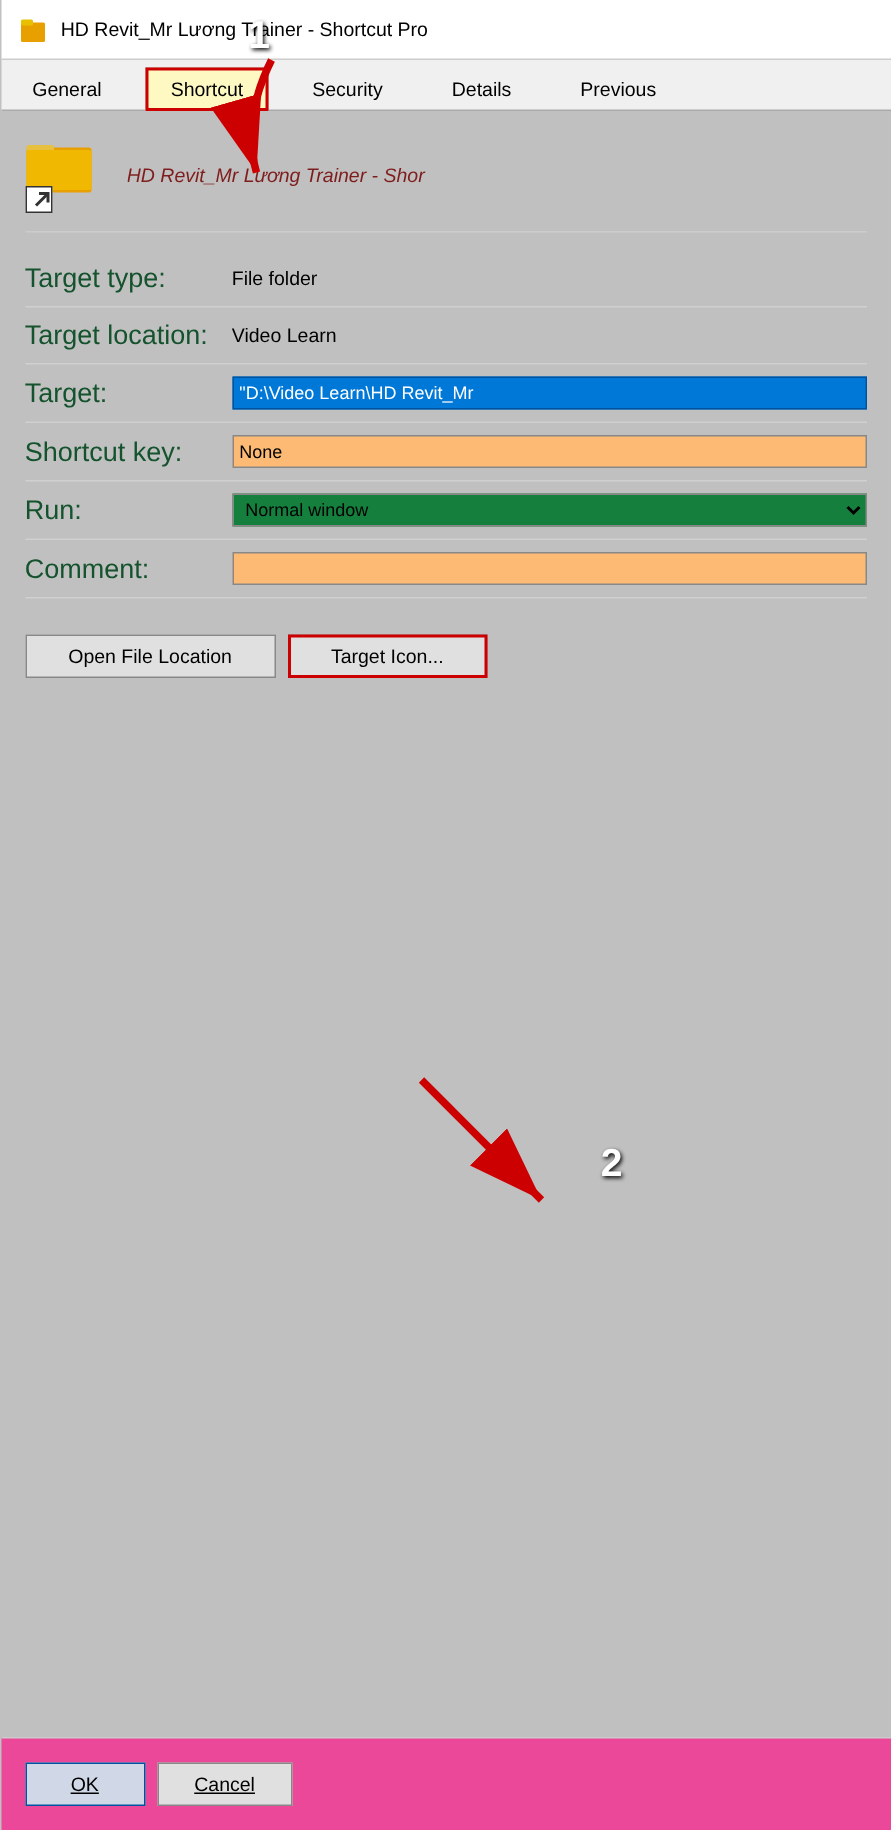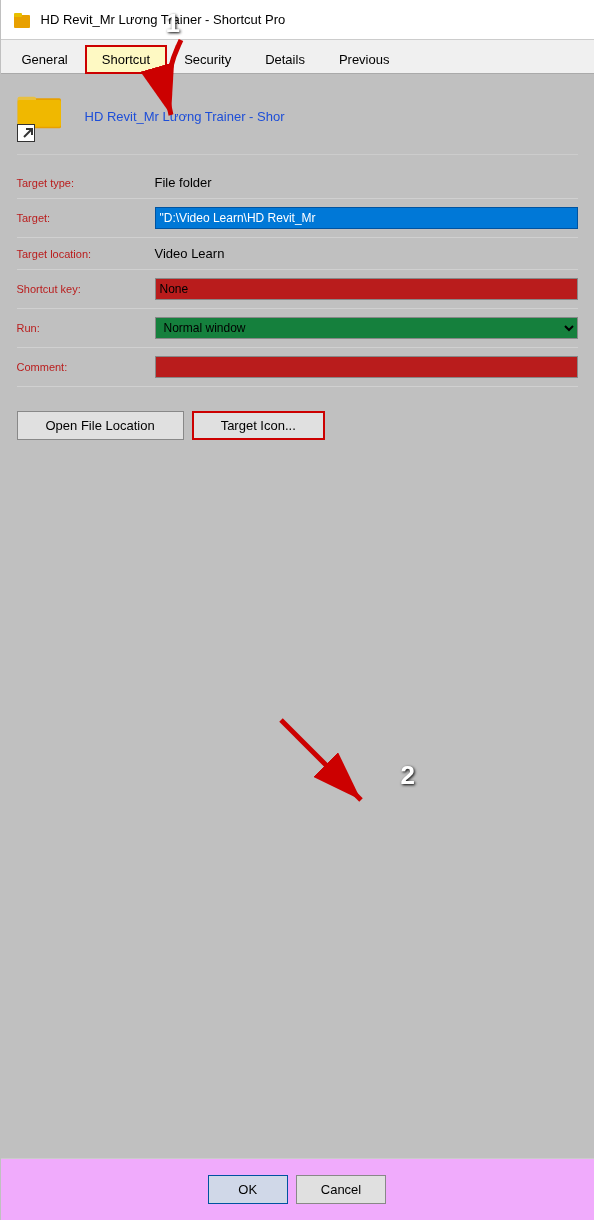--- a/index.html
+++ b/index.html
@@ -44,21 +44,21 @@
       white-space: nowrap;
       overflow: hidden;
     }
 
     .tabs {
       display: flex;
       background: #f0f0f0;
       border-bottom: 1px solid #aaa;
       padding-top: 4px;
       padding-left: 4px;
-      gap: 0;
+      gap: 12px;
     }
 
     .tab {
       padding: 6px 16px;
       font-size: 13px;
       cursor: pointer;
       border: 1px solid transparent;
       background: transparent;
       color: #000;
       position: relative;
@@ -88,53 +88,54 @@
       display: flex;
       align-items: center;
       gap: 12px;
       padding-bottom: 12px;
       border-bottom: 1px solid #ccc;
       margin-bottom: 12px;
     }
 
     .icon-name {
       font-size: 13px;
-      color: #1d4ed8;
+      color: #7f1d1d;
       flex: 1;
       overflow: hidden;
       text-overflow: ellipsis;
       white-space: nowrap;
+      font-style: italic;
     }
 
     .field-row {
       display: flex;
       align-items: center;
       padding: 8px 0;
       border-bottom: 1px solid #d0d0d0;
       gap: 8px;
     }
 
     .field-label {
       width: 130px;
-      font-size: 11px;
-      color: #b91c1c;
+      font-size: 18px;
+      color: #14532d;
       flex-shrink: 0;
     }
 
     .field-value {
       font-size: 13px;
       color: #000000;
       flex: 1;
     }
 
     .field-input {
       flex: 1;
       height: 22px;
       border: 1px solid #888;
-      background: #b91c1c;
+      background: #fdba74;
       padding: 2px 4px;
       font-size: 12px;
     }
 
     .field-input.highlighted {
       background: #0078d7;
       color: #fff;
       border: 1px solid #0053a0;
     }
 
@@ -158,25 +159,25 @@
       outline: 2px solid #cc0000;
       outline-offset: -2px;
     }
 
     .spacer {
       flex: 1;
     }
 
     .bottom-bar {
       display: flex;
-      justify-content: center;
       gap: 8px;
       padding: 16px;
       border-top: 1px solid #ccc;
-      background: #f0abfc;
+      background: #ec4899;
+      text-decoration: underline;
     }
 
     .btn-dialog {
       padding: 6px 24px;
       font-size: 13px;
       background: #e0e0e0;
       border: 1px solid #888;
       cursor: pointer;
       min-width: 80px;
     }
@@ -281,27 +282,27 @@
         </div>
         <span class="icon-name">HD Revit_Mr Lương Trainer - Shor</span>
       </div>
 
       <div class="field-row">
         <span class="field-label">Target type:</span>
         <span class="field-value">File folder</span>
       </div>
 
       <div class="field-row">
+        <span class="field-label">Target location:</span>
+        <span class="field-value">Video Learn</span>
+      </div>
+
+      <div class="field-row">
         <span class="field-label">Target:</span>
         <input class="field-input highlighted" type="text" value="&quot;D:\Video Learn\HD Revit_Mr" style="">
-      </div>
-
-      <div class="field-row">
-        <span class="field-label">Target location:</span>
-        <span class="field-value">Video Learn</span>
       </div>
 
 
       <div class="field-row">
         <span class="field-label">Shortcut key:</span>
         <input class="field-input" type="text" value="None" style="">
       </div>
 
       <div class="field-row">
         <span class="field-label">Run:</span>

